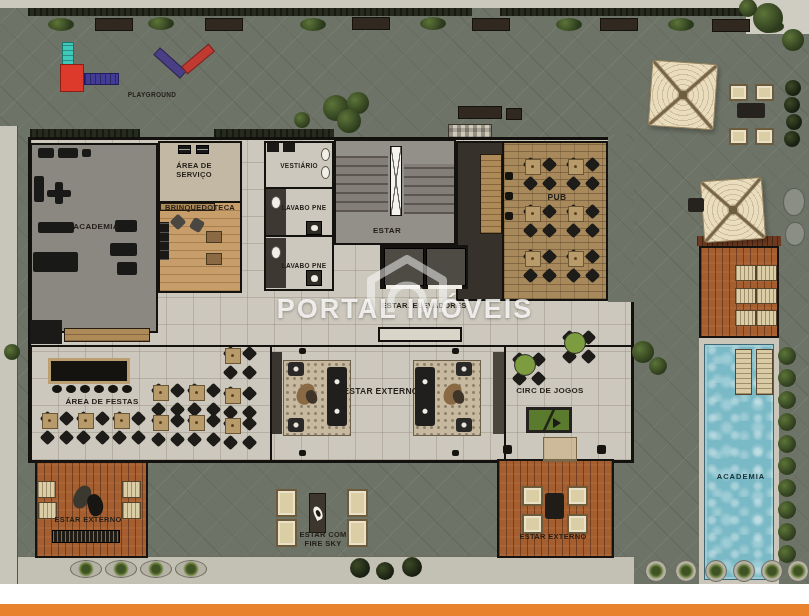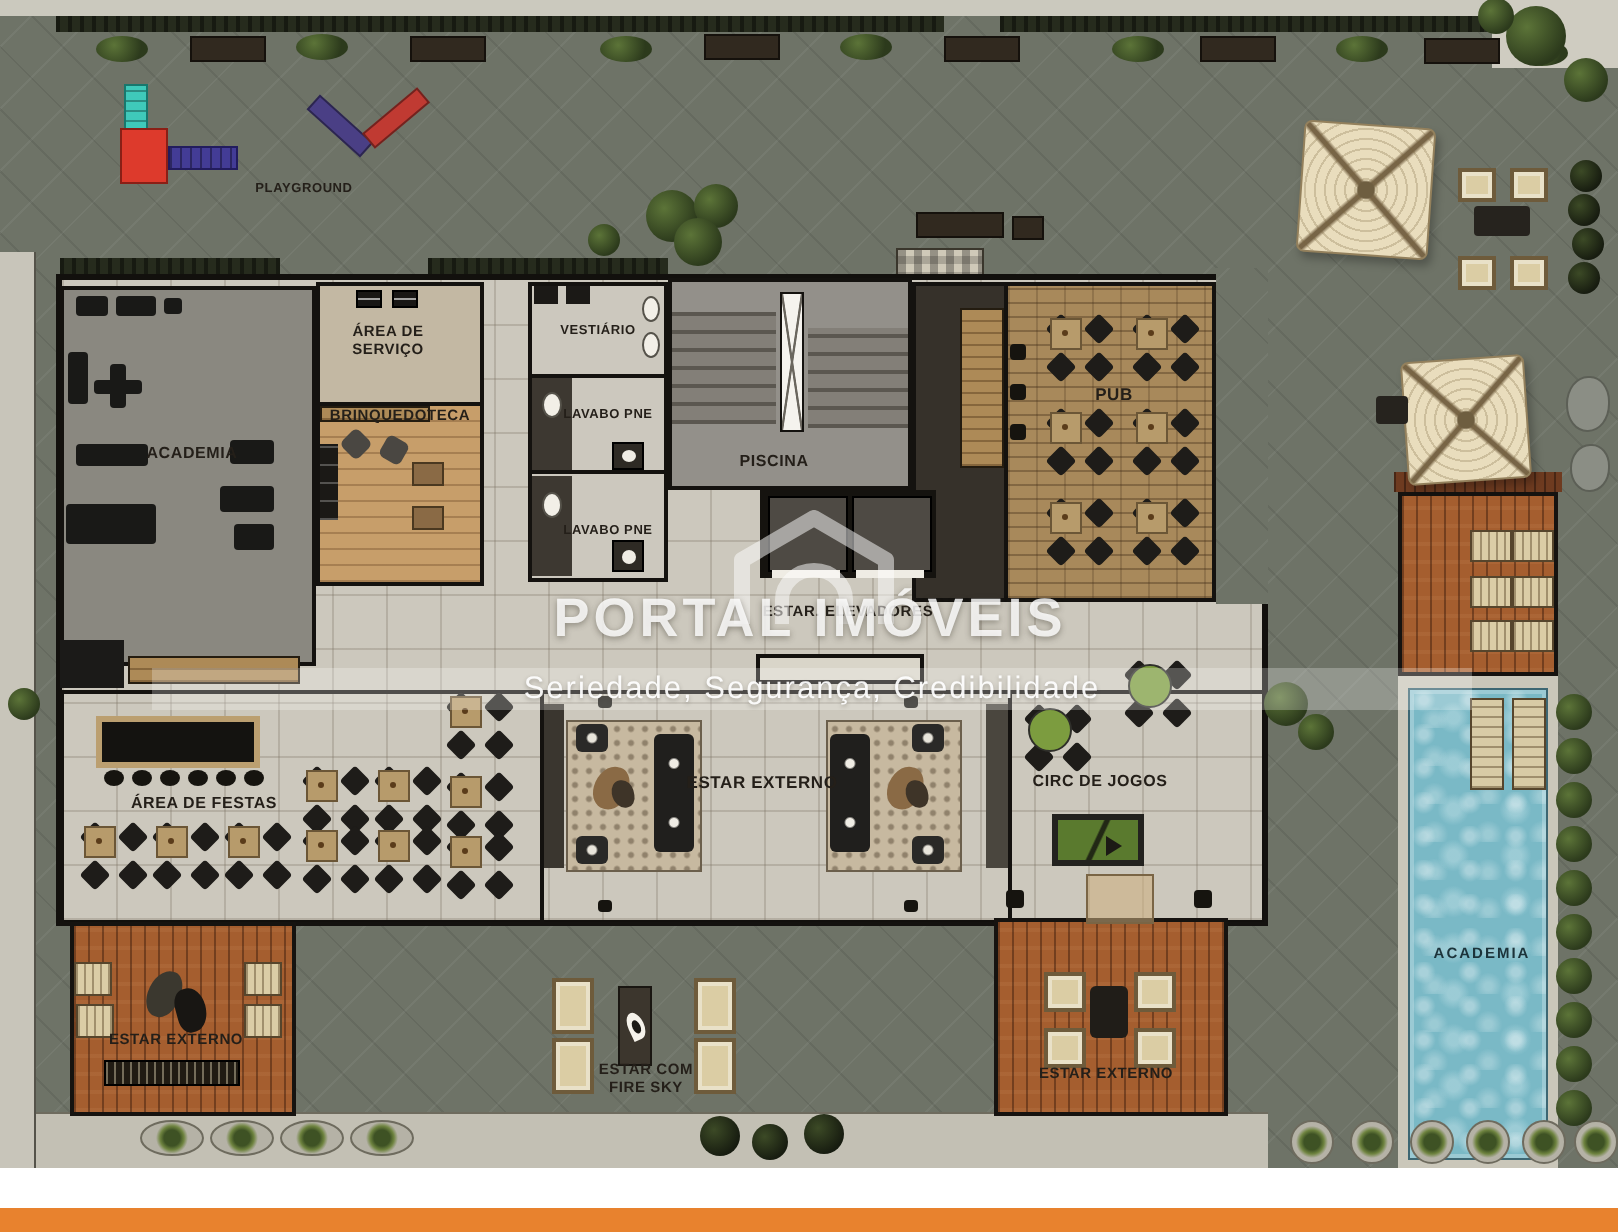--- a/index.html
+++ b/index.html
@@ -321,21 +321,21 @@
   <div class="abs patio-table" style="left:737px;top:103px;width:28px;height:15px;"></div>
   <div class="abs patio-table" style="left:688px;top:198px;width:16px;height:14px;"></div>
 
   <div class="lbl s6" style="left:112px;top:91px;width:80px;">PLAYGROUND</div>
   <div class="lbl s8" style="left:58px;top:222px;width:76px;">ACADEMIA</div>
   <div class="lbl" style="left:164px;top:161px;width:60px;">ÁREA DE SERVIÇO</div>
   <div class="lbl" style="left:159px;top:203px;width:82px;">BRINQUEDOTECA</div>
   <div class="lbl s6" style="left:269px;top:162px;width:60px;">VESTIÁRIO</div>
   <div class="lbl s6" style="left:275px;top:204px;width:58px;">LAVABO PNE</div>
   <div class="lbl s6" style="left:275px;top:262px;width:58px;">LAVABO PNE</div>
-  <div class="lbl s8" style="left:352px;top:226px;width:70px;">PISCINA</div>
+  <div class="lbl s8" style="left:352px;top:226px;width:70px;">ESTAR</div>
   <div class="lbl" style="left:374px;top:301px;width:100px;">ESTAR. ELEVADORES</div>
   <div class="lbl s85" style="left:532px;top:192px;width:50px;">PUB</div>
   <div class="lbl s8" style="left:52px;top:397px;width:100px;">ÁREA DE FESTAS</div>
   <div class="lbl s85" style="left:336px;top:386px;width:90px;">ESTAR EXTERNO</div>
   <div class="lbl s8" style="left:500px;top:386px;width:100px;">CIRC DE JOGOS</div>
   <div class="lbl" style="left:48px;top:515px;width:80px;">ESTAR EXTERNO</div>
   <div class="lbl" style="left:294px;top:530px;width:58px;">ESTAR COM FIRE SKY</div>
   <div class="lbl" style="left:508px;top:532px;width:90px;">ESTAR EXTERNO</div>
   <div class="lbl pool-lbl" style="left:711px;top:472px;width:60px;">ACADEMIA</div>
 
@@ -564,19 +564,16 @@
       <div class="round-planter" style="position: absolute; left: 733px; top: 560px; width: 20px; height: 20px;"></div>
       <div class="round-planter" style="position: absolute; left: 761px; top: 560px; width: 20px; height: 20px;"></div>
       <div class="round-planter" style="position: absolute; left: 787px; top: 560px; width: 20px; height: 20px;"></div>
     </div>
 
   <svg class="abs wm wm-logo" viewBox="0 0 88 58">
     <path d="M8 58 L8 26 L44 5 L80 26 L80 58" fill="none" stroke="#ffffff" stroke-width="8" stroke-linejoin="round"></path>
     <path d="M28 58 L28 46 A16 15 0 0 1 60 46 L60 58" fill="none" stroke="#ffffff" stroke-width="7"></path>
   </svg>
   <div class="abs wm wm-brand">PORTAL IMÓVEIS</div>
-  <div class="abs wm wm-band">
-    <div class="wm-tag">Seriedade, Segurança, Credibilidade</div>
-  </div>
 
   <div class="abs orange-bar" style="background: rgb(232, 130, 46);"></div>
 
 </div>
 
 </body></html>

